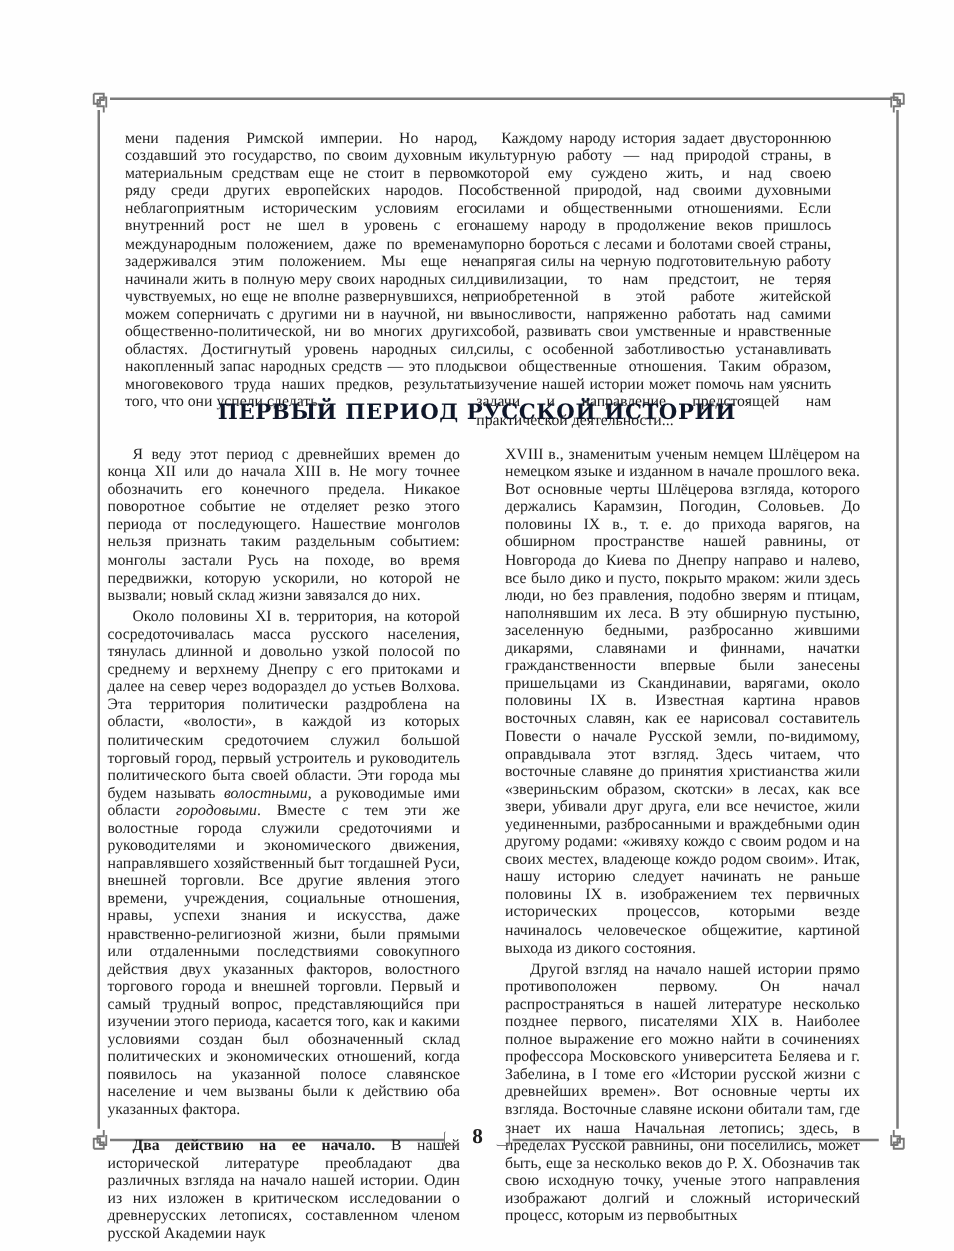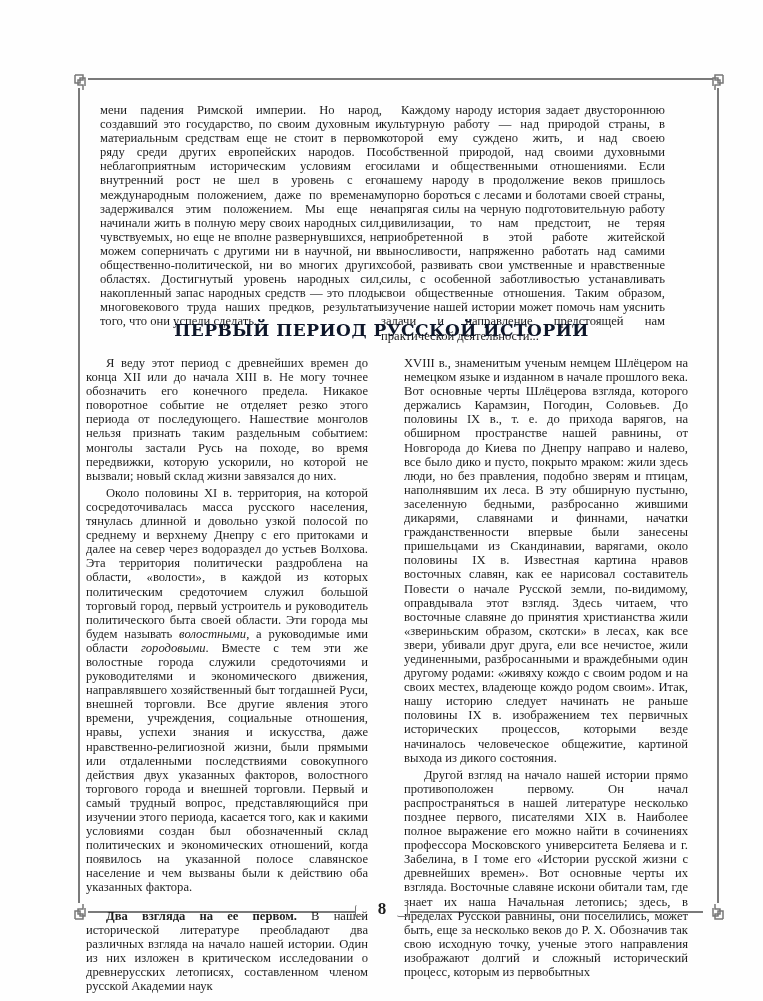--- a/index.html
+++ b/index.html
@@ -53,21 +53,21 @@
 </div>
 <div class="col" id="colTopRight">
   <p>Каждому народу история задает двустороннюю культурную работу — над природой страны, в которой ему суждено жить, и над своею собственной природой, над своими духовными силами и общественными отношениями. Если нашему народу в продолжение веков пришлось упорно бороться с лесами и болотами своей страны, напрягая силы на черную подготовительную работу цивилизации, то нам предстоит, не теряя приобретенной в этой работе житейской выносливости, напряженно работать над самими собой, развивать свои умственные и нравственные силы, с особенной заботливостью устанавливать свои общественные отношения. Таким образом, изучение нашей истории может помочь нам уяснить задачи и направление предстоящей нам практической деятельности...</p>
 </div>
 
 <div id="heading">ПЕРВЫЙ ПЕРИОД РУССКОЙ ИСТОРИИ</div>
 
 <div class="col" id="colBotLeft">
   <p>Я веду этот период с древнейших времен до конца XII или до начала XIII в. Не могу точнее обозначить его конечного предела. Никакое поворотное событие не отделяет резко этого периода от последующего. Нашествие монголов нельзя признать таким раздельным событием: монголы застали Русь на походе, во время передвижки, которую ускорили, но которой не вызвали; новый склад жизни завязался до них.</p>
   <p><span>Около половины XI в. территория, на которой сосредоточивалась масса русского населения, тянулась длинной и довольно узкой полосой по среднему и верхнему Днепру с его притоками и далее на север через водораздел до устьев Волхова. Эта территория политически раздроблена на области, «волости», в каждой из которых политическим средоточием служил большой торговый город, первый устроитель и руководитель политического быта своей области. Эти города мы будем называть </span><em>волостными</em><span>, а руководимые ими области </span><em>городовыми</em><span>. Вместе с тем эти же волостные города служили средоточиями и руководителями и экономического движения, направлявшего хозяйственный быт тогдашней Руси, внешней торговли. Все другие явления этого времени, учреждения, социальные отношения, нравы, успехи знания и искусства, даже нравственно-религиозной жизни, были прямыми или отдаленными последствиями совокупного действия двух указанных факторов, волостного торгового города и внешней торговли. Первый и самый трудный вопрос, представляющийся при изучении этого периода, касается того, как и какими условиями создан был обозначенный склад политических и экономических отношений, когда появилось на указанной полосе славянское население и чем вызваны были к действию оба указанных фактора.</span></p>
-  <p class="gap"><span class="lead">Два взгляда на ее первом.</span><span> В нашей исторической литературе преобладают два различных взгляда на начало нашей истории. Один из них изложен в критическом исследовании о древнерусских летописях, составленном членом русской Академии наук</span></p>
+  <p class="gap"><span class="lead">Два действию на ее начало.</span><span> В нашей исторической литературе преобладают два различных взгляда на начало нашей истории. Один из них изложен в критическом исследовании о древнерусских летописях, составленном членом русской Академии наук</span></p>
 </div>
 <div class="col" id="colBotRight">
   <p class="noindent">XVIII в., знаменитым ученым немцем Шлёцером на немецком языке и изданном в начале прошлого века. Вот основные черты Шлёцерова взгляда, которого держались Карамзин, Погодин, Соловьев. До половины IX в., т. е. до прихода варягов, на обширном пространстве нашей равнины, от Новгорода до Киева по Днепру направо и налево, все было дико и пусто, покрыто мраком: жили здесь люди, но без правления, подобно зверям и птицам, наполнявшим их леса. В эту обширную пустыню, заселенную бедными, разбросанно жившими дикарями, славянами и финнами, начатки гражданственности впервые были занесены пришельцами из Скандинавии, варягами, около половины IX в. Известная картина нравов восточных славян, как ее нарисовал составитель Повести о начале Русской земли, по-видимому, оправдывала этот взгляд. Здесь читаем, что восточные славяне до принятия христианства жили «звериньским образом, скотски» в лесах, как все звери, убивали друг друга, ели все нечистое, жили уединенными, разбросанными и враждебными один другому родами: «живяху кождо с своим родом и на своих местех, владеюще кождо родом своим». Итак, нашу историю следует начинать не раньше половины IX в. изображением тех первичных исторических процессов, которыми везде начиналось человеческое общежитие, картиной выхода из дикого состояния.</p>
   <p>Другой взгляд на начало нашей истории прямо противоположен первому. Он начал распространяться в нашей литературе несколько позднее первого, писателями XIX в. Наиболее полное выражение его можно найти в сочинениях профессора Московского университета Беляева и г. Забелина, в I томе его «Истории русской жизни с древнейших времен». Вот основные черты их взгляда. Восточные славяне искони обитали там, где знает их наша Начальная летопись; здесь, в пределах Русской равнины, они поселились, может быть, еще за несколько веков до Р. Х. Обозначив так свою исходную точку, ученые этого направления изображают долгий и сложный исторический процесс, которым из первобытных</p>
 </div>
 
 <div class="pn-orn" style="left:355px; border-right:none; border-top:none;"></div>
 <div id="pagenum">8</div>
 <div class="pn-orn" style="left:397px; border-left:none; border-top:none;"></div>
 

